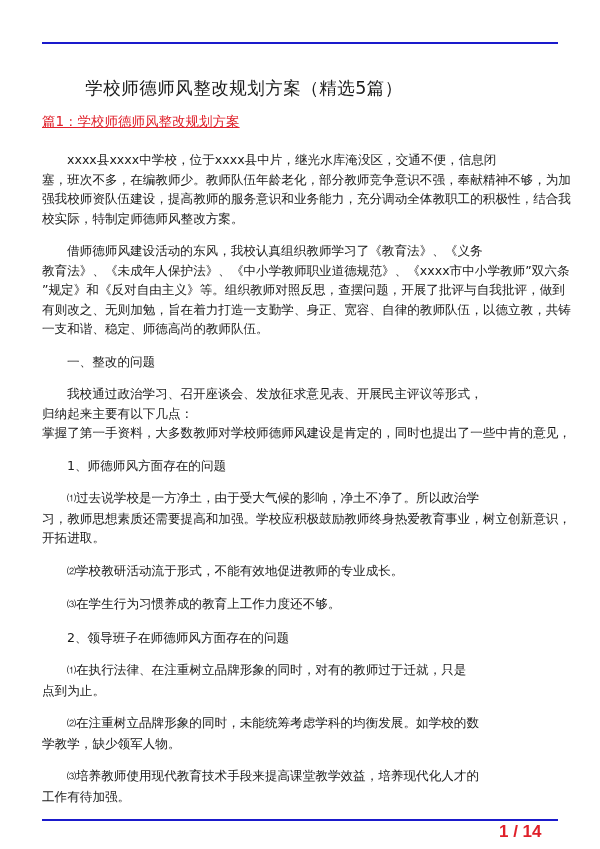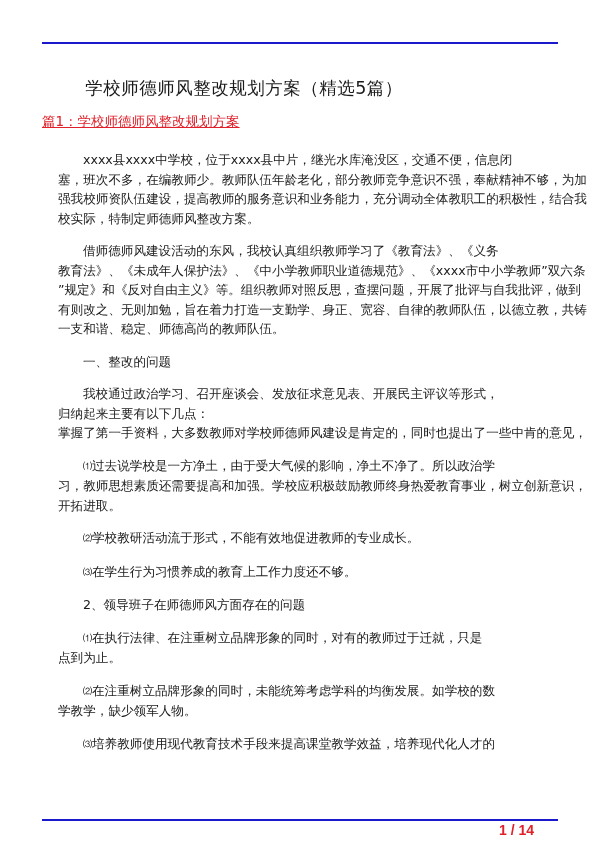--- a/index.html
+++ b/index.html
@@ -47,39 +47,39 @@
     .content {
       position: absolute;
       top: 150px;
       left: 42px;
       width: 518px;
       font-size: 12.6px;
       line-height: 19.5px;
       color: #1a1a1a;
     }
     .content p {
-      margin: 0 0 13px 16px;
+      margin: 0 0 13px 0;
       word-break: break-all;
     }
     .content .line {
       display: block;
       white-space: nowrap;
     }
     .content .indent {
       padding-left: 25px;
     }
     .num {
       font-size: 9px;
       vertical-align: 1px;
     }
     .page-num {
       position: absolute;
       top: 822px;
       left: 499px;
-      font-size: 14px;
+      font-size: 17px;
       font-weight: bold;
       color: #e0202a;
       font-family: "Liberation Sans", sans-serif;
     }
   </style>
 </head>
 <body>
 
 <div class="rule top"></div>
 
@@ -106,20 +106,23 @@
   <p>
     <span class="line indent">一、整改的问题</span>
   </p>
 
   <p>
     <span class="line indent">我校通过政治学习、召开座谈会、发放征求意见表、开展民主评议等形式，</span>
     <span class="line">归纳起来主要有以下几点：</span>
     <span class="line">掌握了第一手资料，大多数教师对学校师德师风建设是肯定的，同时也提出了一些中肯的意见，</span>
   </p>
 
+  <p>
+    <span class="line indent">1、师德师风方面存在的问题</span>
+  </p>
 
   <p>
     <span class="line indent"><span class="num">⑴</span><span>过去说学校是一方净土，由于受大气候的影响，净土不净了。所以政治学</span></span>
     <span class="line">习，教师思想素质还需要提高和加强。学校应积极鼓励教师终身热爱教育事业，树立创新意识，</span>
     <span class="line">开拓进取。</span>
   </p>
 
   <p>
     <span class="line indent"><span class="num">⑵</span><span>学校教研活动流于形式，不能有效地促进教师的专业成长。</span></span>
   </p>
@@ -137,18 +140,19 @@
     <span class="line">点到为止。</span>
   </p>
 
   <p>
     <span class="line indent"><span class="num">⑵</span><span>在注重树立品牌形象的同时，未能统筹考虑学科的均衡发展。如学校的数</span></span>
     <span class="line">学教学，缺少领军人物。</span>
   </p>
 
   <p>
     <span class="line indent"><span class="num">⑶</span><span>培养教师使用现代教育技术手段来提高课堂教学效益，培养现代化人才的</span></span>
+    <span class="line">工作有待加强。</span>
   </p>
 </div>
 
 <div class="rule bottom"></div>
 
 <div class="page-num">1 / 14</div>
 
 </body></html>

